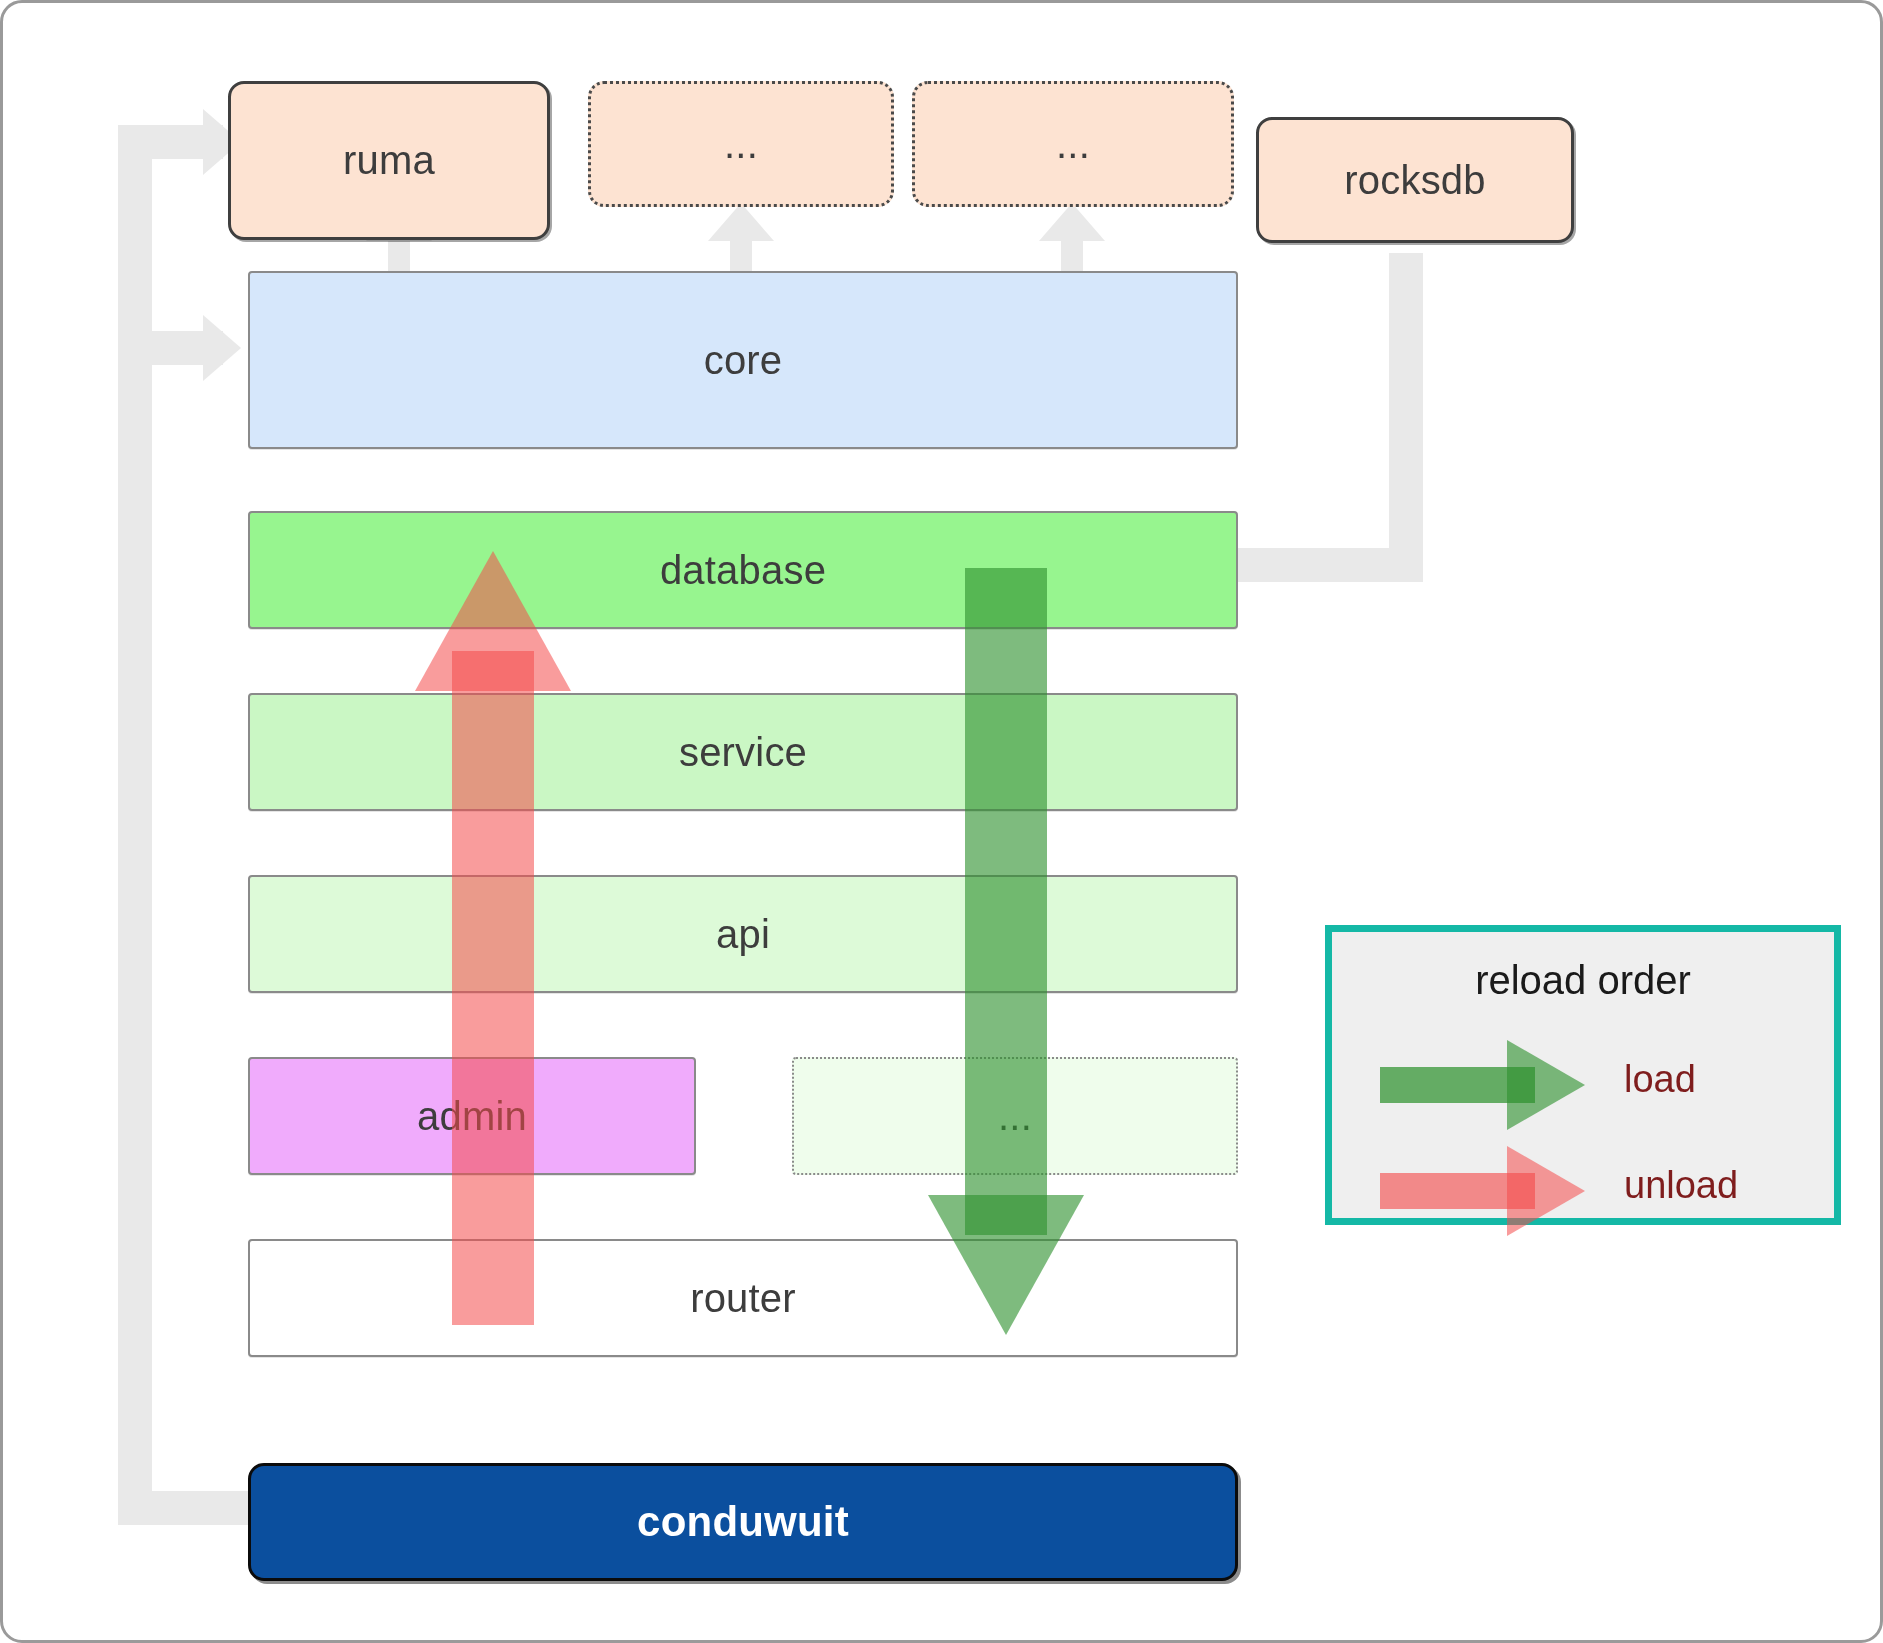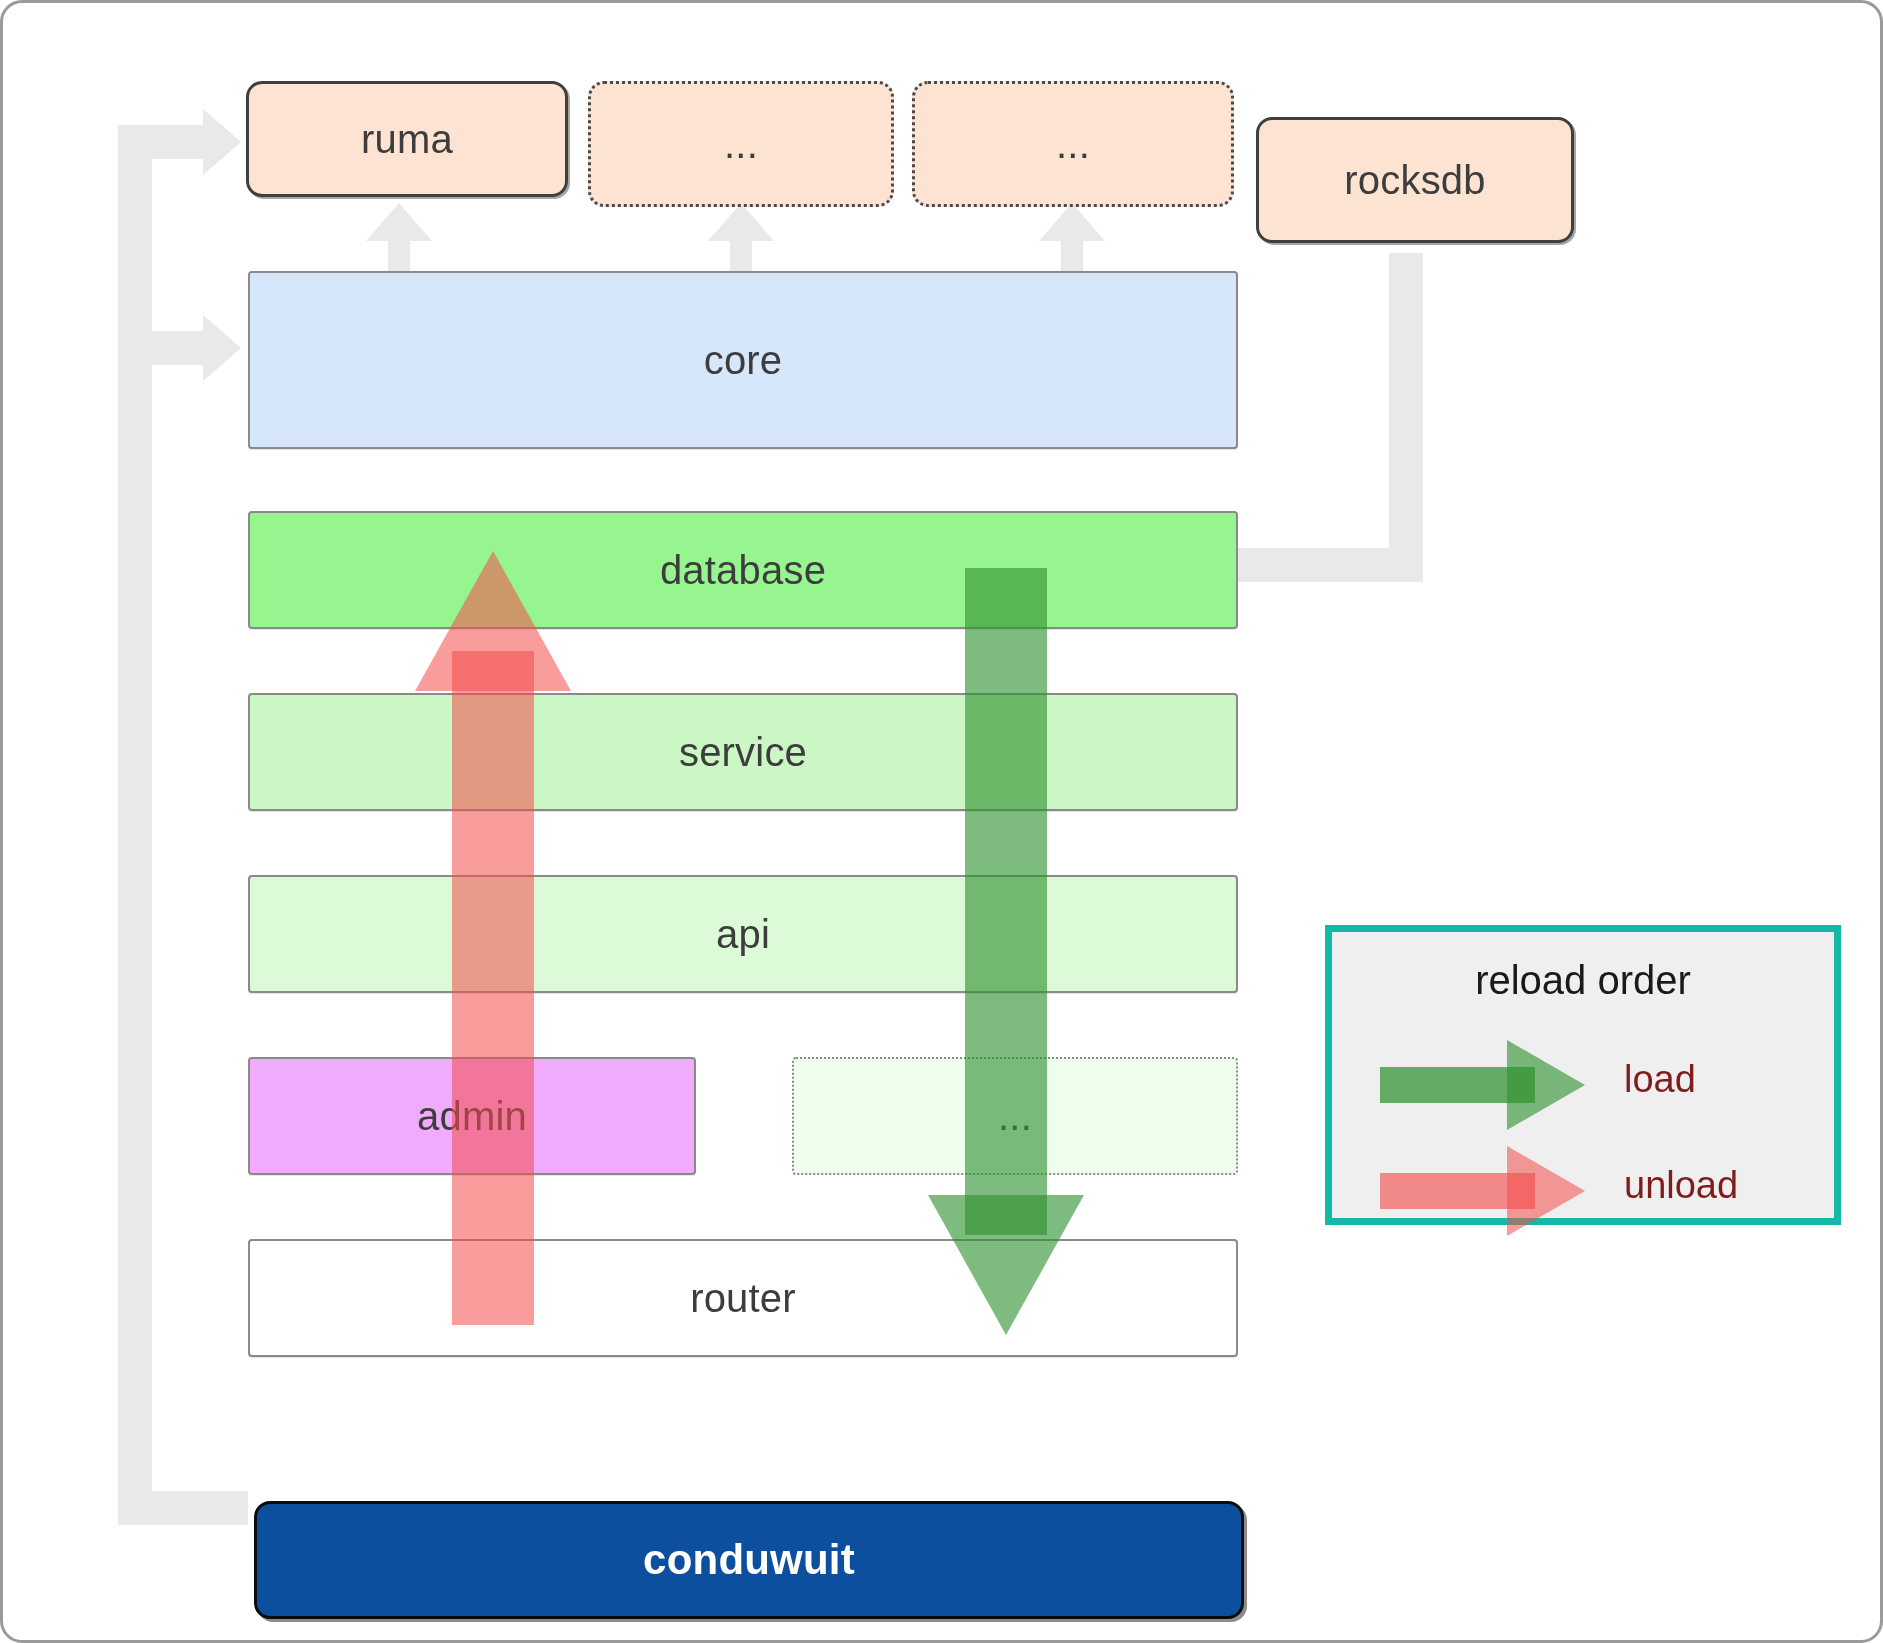--- a/index.html
+++ b/index.html
@@ -159,21 +159,21 @@
 
   <div class="gray" style="left:385px; top:222px; width:22px; height:52px;"></div>
   <div class="gray-arrow-u" style="left:363px; top:200px;"></div>
 
   <div class="gray" style="left:727px; top:222px; width:22px; height:52px;"></div>
   <div class="gray-arrow-u" style="left:705px; top:200px;"></div>
 
   <div class="gray" style="left:1058px; top:222px; width:22px; height:52px;"></div>
   <div class="gray-arrow-u" style="left:1036px; top:200px;"></div>
 
-  <div class="node dep" style="left:243px; top:78px; width:322px; height:116px;">
+  <div class="node dep" style="left:225px; top:78px; width:322px; height:159px;">
     <span class="lbl">ruma</span>
   </div>
 
   <div class="node dep dotted" style="left:585px; top:78px; width:306px; height:126px;">
     <span class="lbl">...</span>
   </div>
 
   <div class="node dep dotted" style="left:909px; top:78px; width:322px; height:126px;">
     <span class="lbl">...</span>
   </div>
@@ -203,21 +203,21 @@
   </div>
 
   <div class="node layer dotted" style="left:789px; top:1054px; width:446px; height:118px; background:#effdec;">
     <span class="lbl">...</span>
   </div>
 
   <div class="node layer" style="left:245px; top:1236px; width:990px; height:118px; background:#ffffff;">
     <span class="lbl">router</span>
   </div>
 
-  <div class="node bottom-box" style="left:251px; top:1460px; width:990px; height:118px;margin-top:38px;">
+  <div class="node bottom-box" style="left:245px; top:1460px; width:990px; height:118px;">
     <span class="lbl">conduwuit</span>
   </div>
 
   <div class="flow">
     <div class="flow-shaft red-shaft" style="left:449px; top:648px; width:82px; height:674px;"></div>
     <div class="flow-head red-head" style="left:412px; top:548px;"></div>
   </div>
 
   <div class="flow">
     <div class="flow-shaft green-shaft" style="left:962px; top:565px; width:82px; height:667px;"></div>

